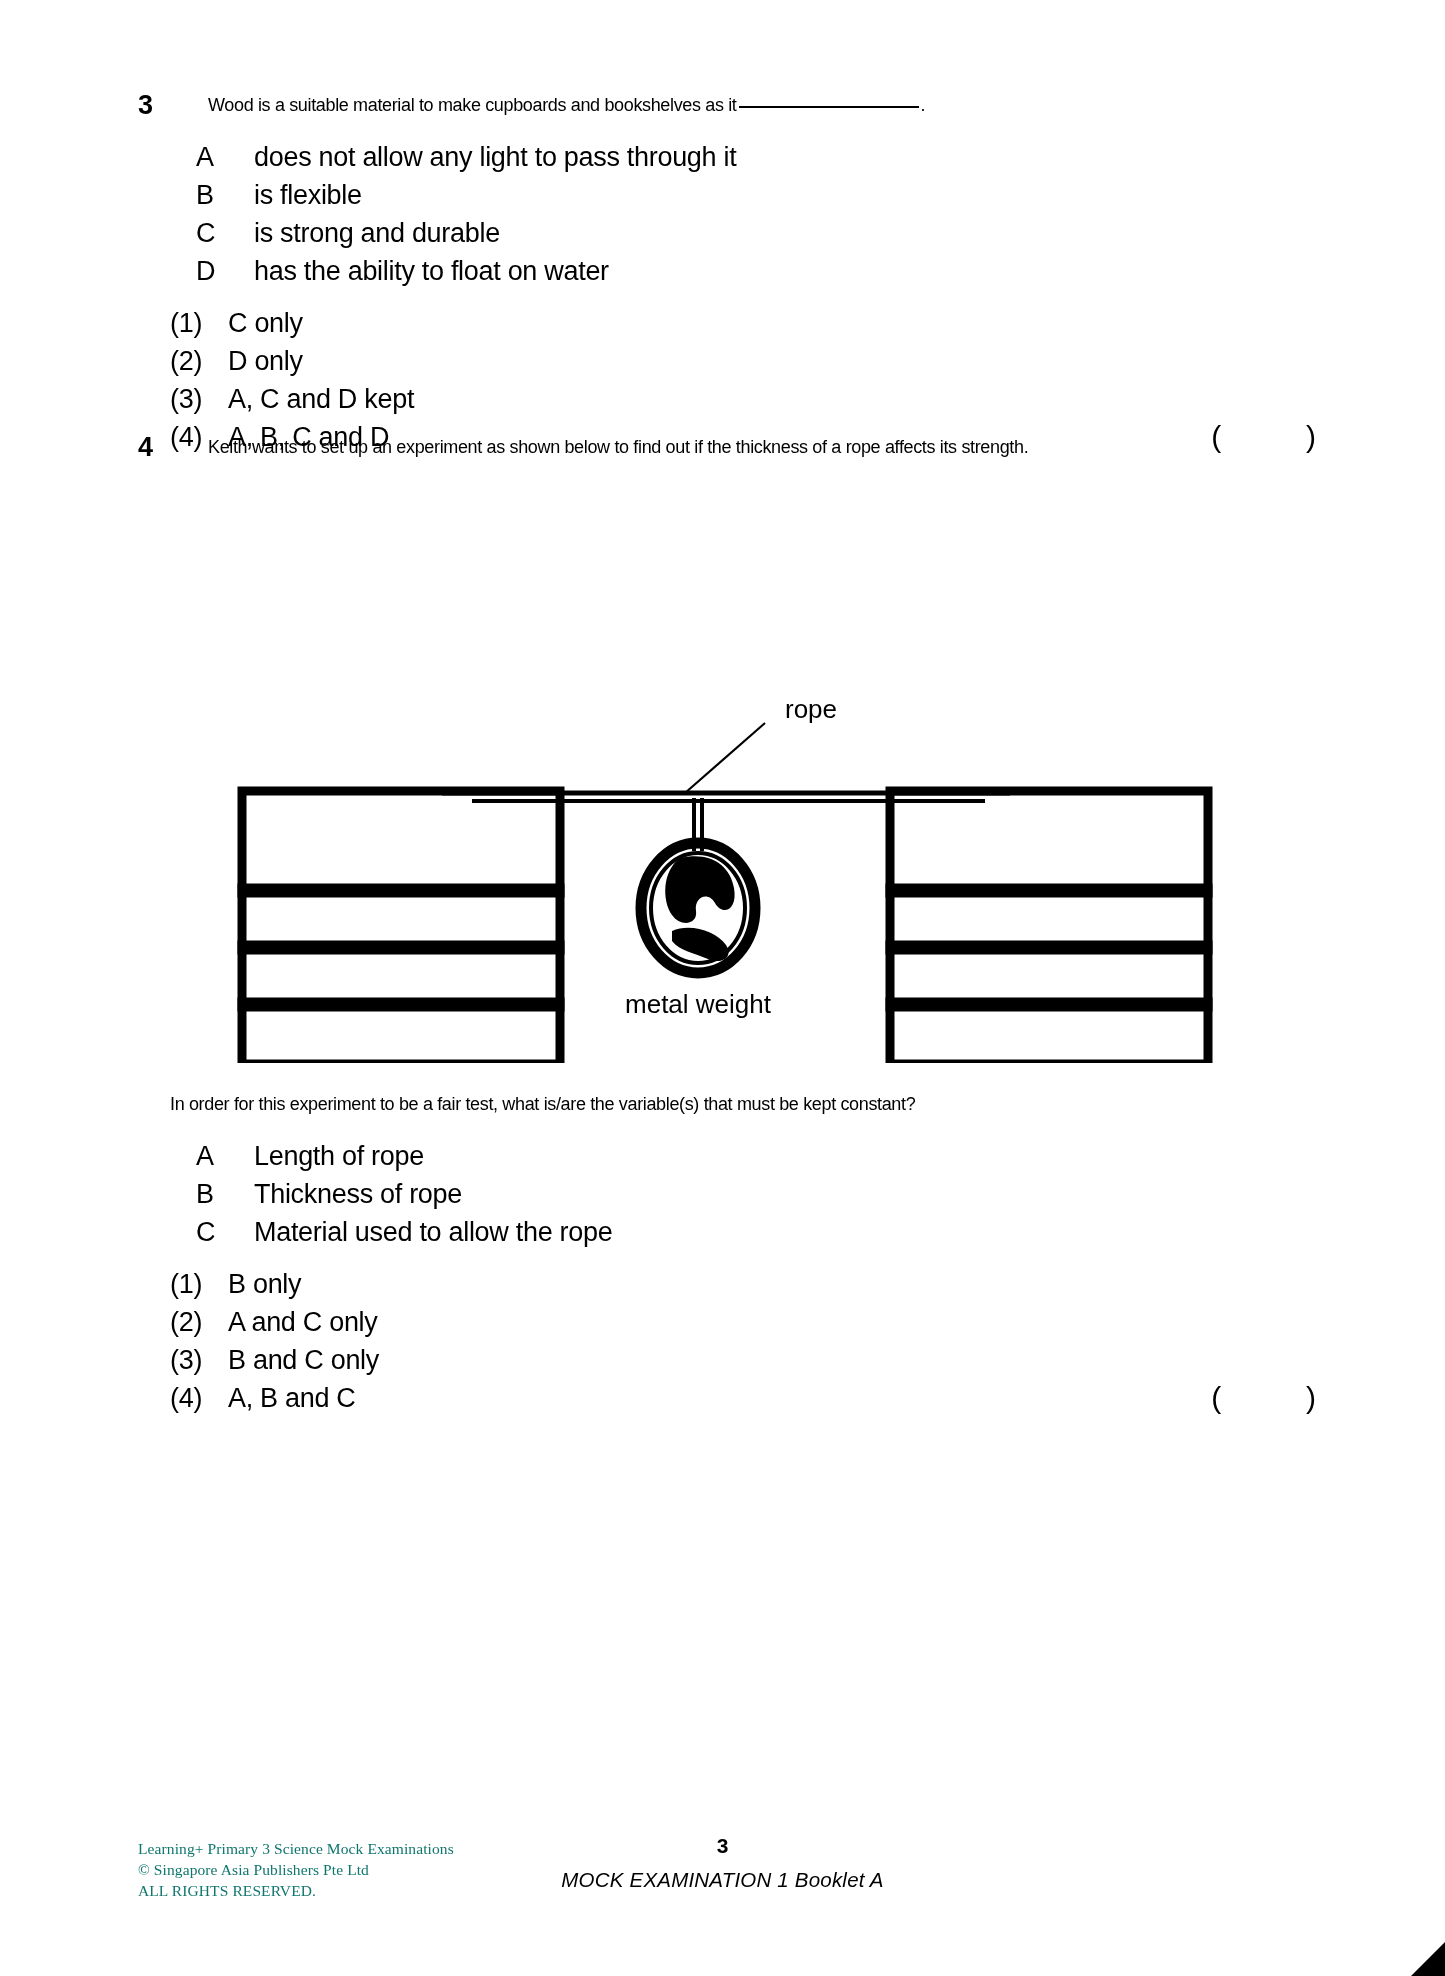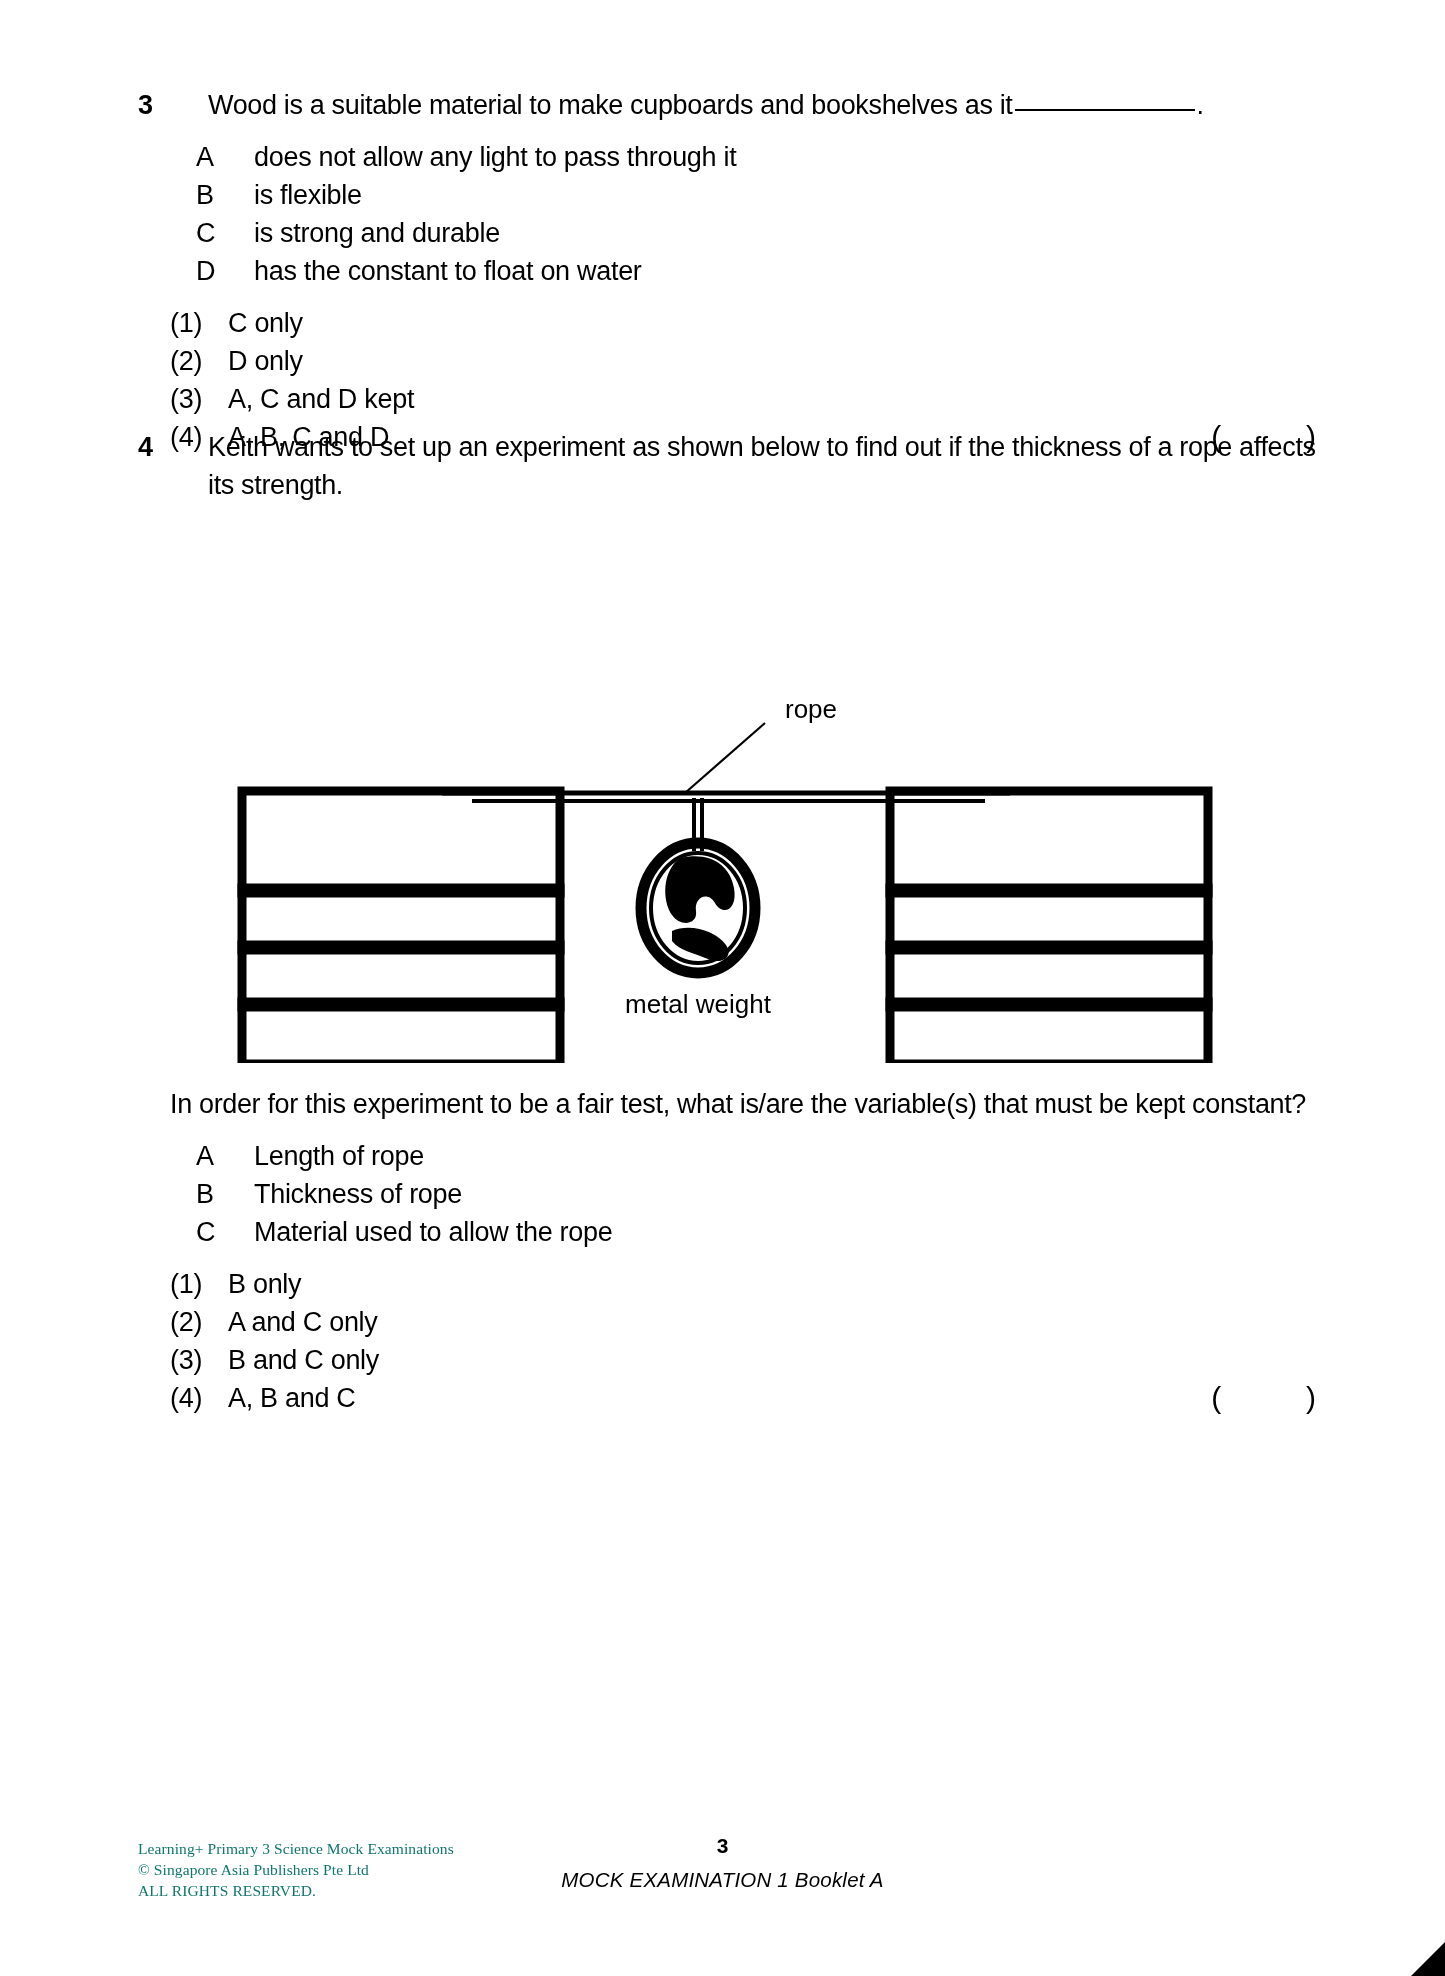--- a/index.html
+++ b/index.html
@@ -32,21 +32,21 @@
   .q-num {
     width: 70px;
     flex: 0 0 70px;
     font-size: 27px;
     font-weight: bold;
     line-height: 38px;
     letter-spacing: -0.2px;
   }
   .q-text {
     flex: 1 1 auto;
-    font-size: 27px;
+    font-size: 18px;
     line-height: 38px;
     letter-spacing: -0.35px;
   }
   .blank-rule {
     display: inline-block;
     width: 180px;
     border-bottom: 2px solid #000;
     vertical-align: 3px;
     margin: 0 2px;
   }
@@ -164,21 +164,21 @@
       <li class="opt">
         <span class="opt-label">B</span>
         <span class="opt-body">is flexible</span>
       </li>
       <li class="opt">
         <span class="opt-label">C</span>
         <span class="opt-body">is strong and durable</span>
       </li>
       <li class="opt">
         <span class="opt-label">D</span>
-        <span class="opt-body">has the constant to float on water</span>
+        <span class="opt-body">has the ability to float on water</span>
       </li>
     </ul>
 
     <div class="gap-sm"></div>
 
     <ul class="opt-list" style="margin-left:32px; position:relative;">
       <li class="opt">
         <span class="choice-label">(1)</span>
         <span class="opt-body">C only</span>
       </li>

